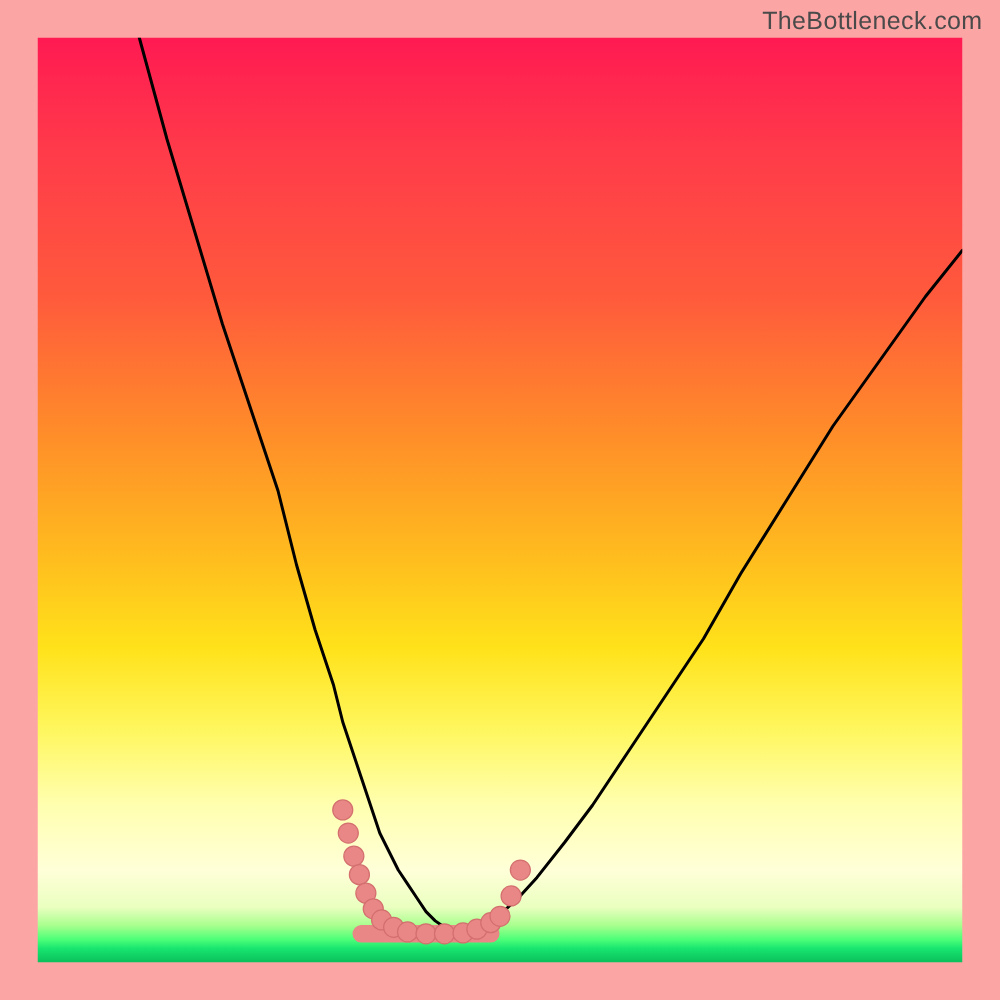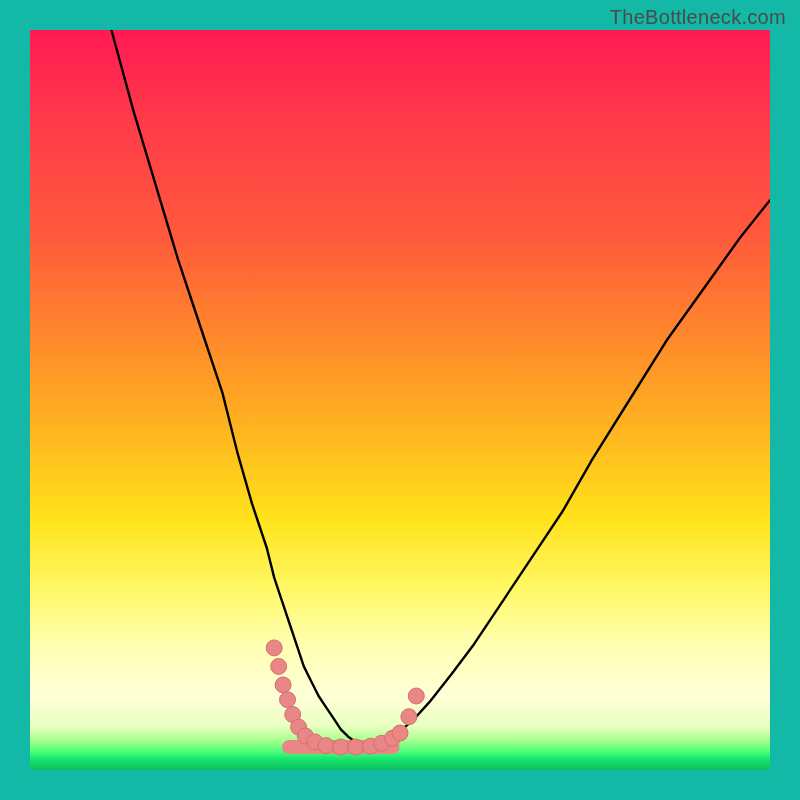--- a/index.html
+++ b/index.html
@@ -7,21 +7,21 @@
     padding: 0;
     width: 800px;
     height: 800px;
     background: #000;
     overflow: hidden;
     font-family: Arial, Helvetica, sans-serif;
   }
   .frame {
     position: absolute;
     inset: 0;
-    background: #14b8a6;
+    background: #fca5a5;
   }
   .plot-area {
     position: absolute;
     left: 30px;
     top: 30px;
     width: 740px;
     height: 740px;
     overflow: hidden;
   }
   .gradient-bg {

